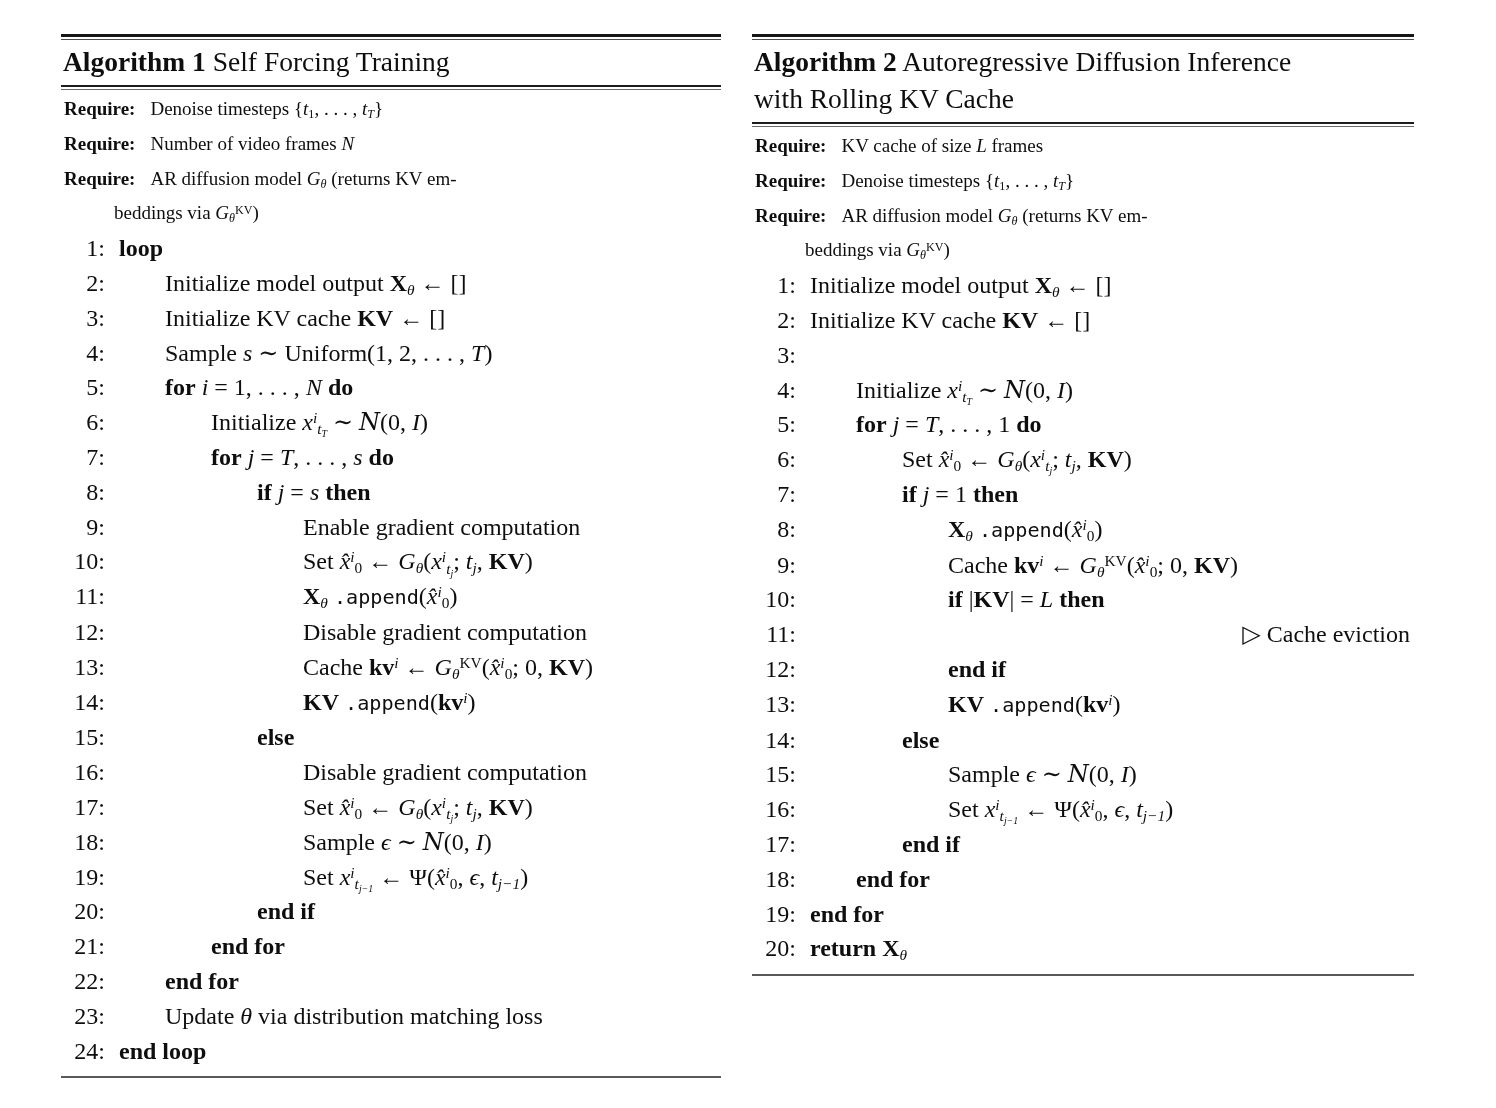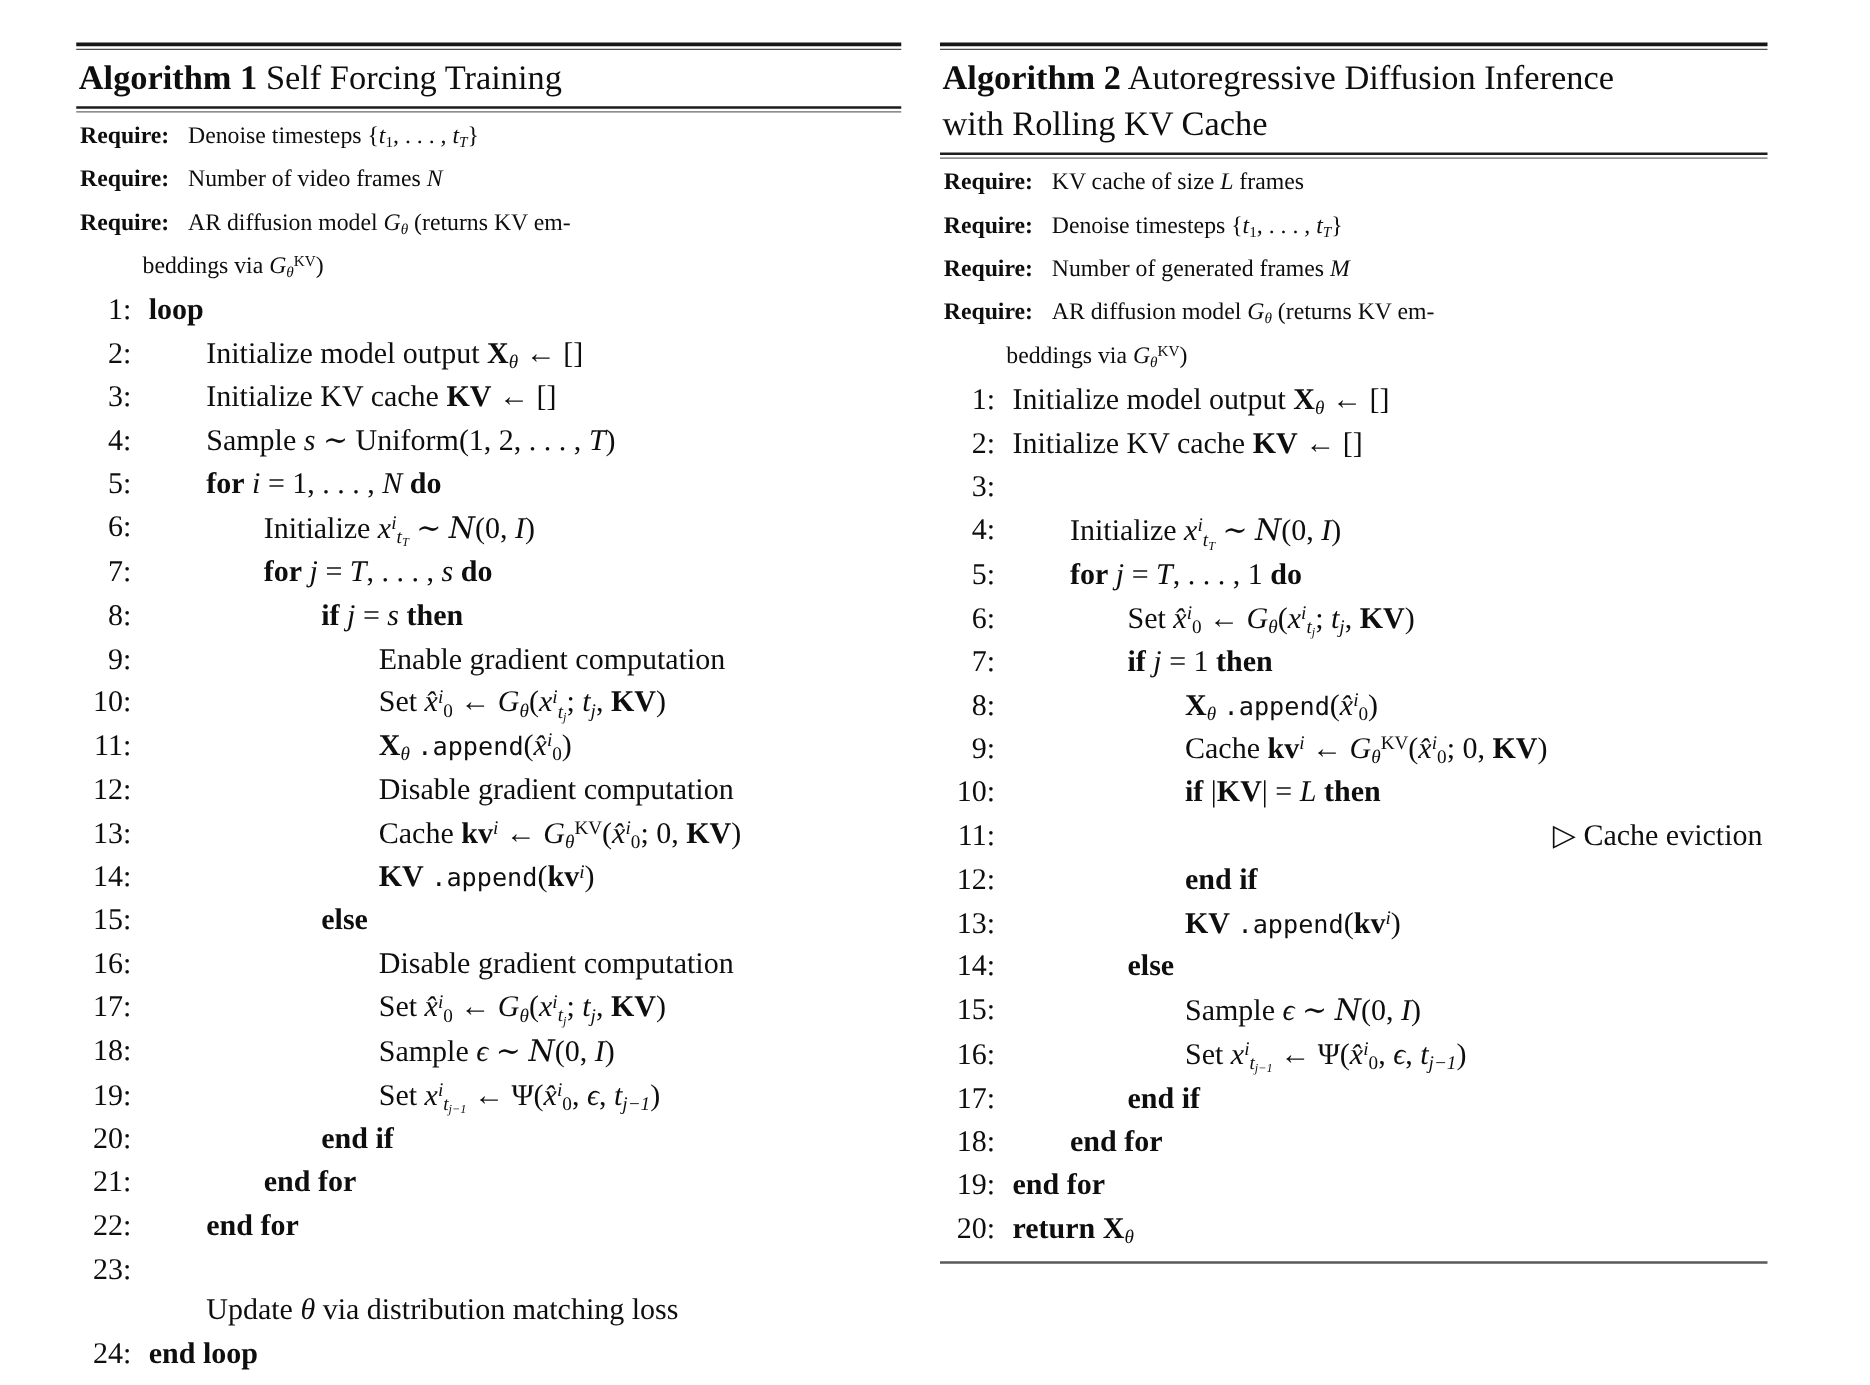--- a/index.html
+++ b/index.html
@@ -154,38 +154,37 @@
       <div class="code-row">
         <span class="line-num">21:</span>
         <span class="line-content" style="padding-left: 106px;"><b>end for</b></span>
       </div>
       <div class="code-row">
         <span class="line-num">22:</span>
         <span class="line-content" style="padding-left: 60px;"><b>end for</b></span>
       </div>
       <div class="code-row">
         <span class="line-num">23:</span>
-        <span class="line-content" style="padding-left: 60px; margin-top: 32px;">Update <i>θ</i> via distribution matching loss</span>
+        <span class="line-content" style="padding-left: 60px;">Update <i>θ</i> via distribution matching loss</span>
       </div>
       <div class="code-row">
         <span class="line-num">24:</span>
         <span class="line-content" style="padding-left: 14px;"><b>end loop</b></span>
       </div>
     </div>
   <div class="rule rule-bottom"></div>
 </div>
 
 <div class="alg-col" id="alg1">
   <div class="rule rule-top"></div>
   <div class="alg-header"><b>Algorithm 2</b> Autoregressive Diffusion Inference<br>with Rolling KV Cache</div>
   <div class="rule rule-mid"></div>
   <div class="requires">
       <div class="req-row"><span class="req-label">Require:</span><span>KV cache of size <i>L</i> frames</span></div>
       <div class="req-row"><span class="req-label">Require:</span><span>Denoise timesteps {<i>t</i><sub>1</sub>, . . . , <i>t<sub>T</sub></i>}</span></div>
-      <div class="req-row"><span class="req-label">Require:</span><span>Number of generated frames <i>M</i></span></div>
       <div class="req-row"><span class="req-label">Require:</span><span>AR diffusion model <i>G</i><sub><i>θ</i></sub> (returns KV em-</span></div>
       <div class="req-row cont"><span>beddings via <i>G</i><sub><i>θ</i></sub><sup>KV</sup>)</span></div>
     </div>
   <div class="alg-lines">
       <div class="code-row">
         <span class="line-num">1:</span>
         <span class="line-content" style="padding-left: 14px;">Initialize model output <b>X</b><sub><i>θ</i></sub> ← []</span>
       </div>
       <div class="code-row">
         <span class="line-num">2:</span>

